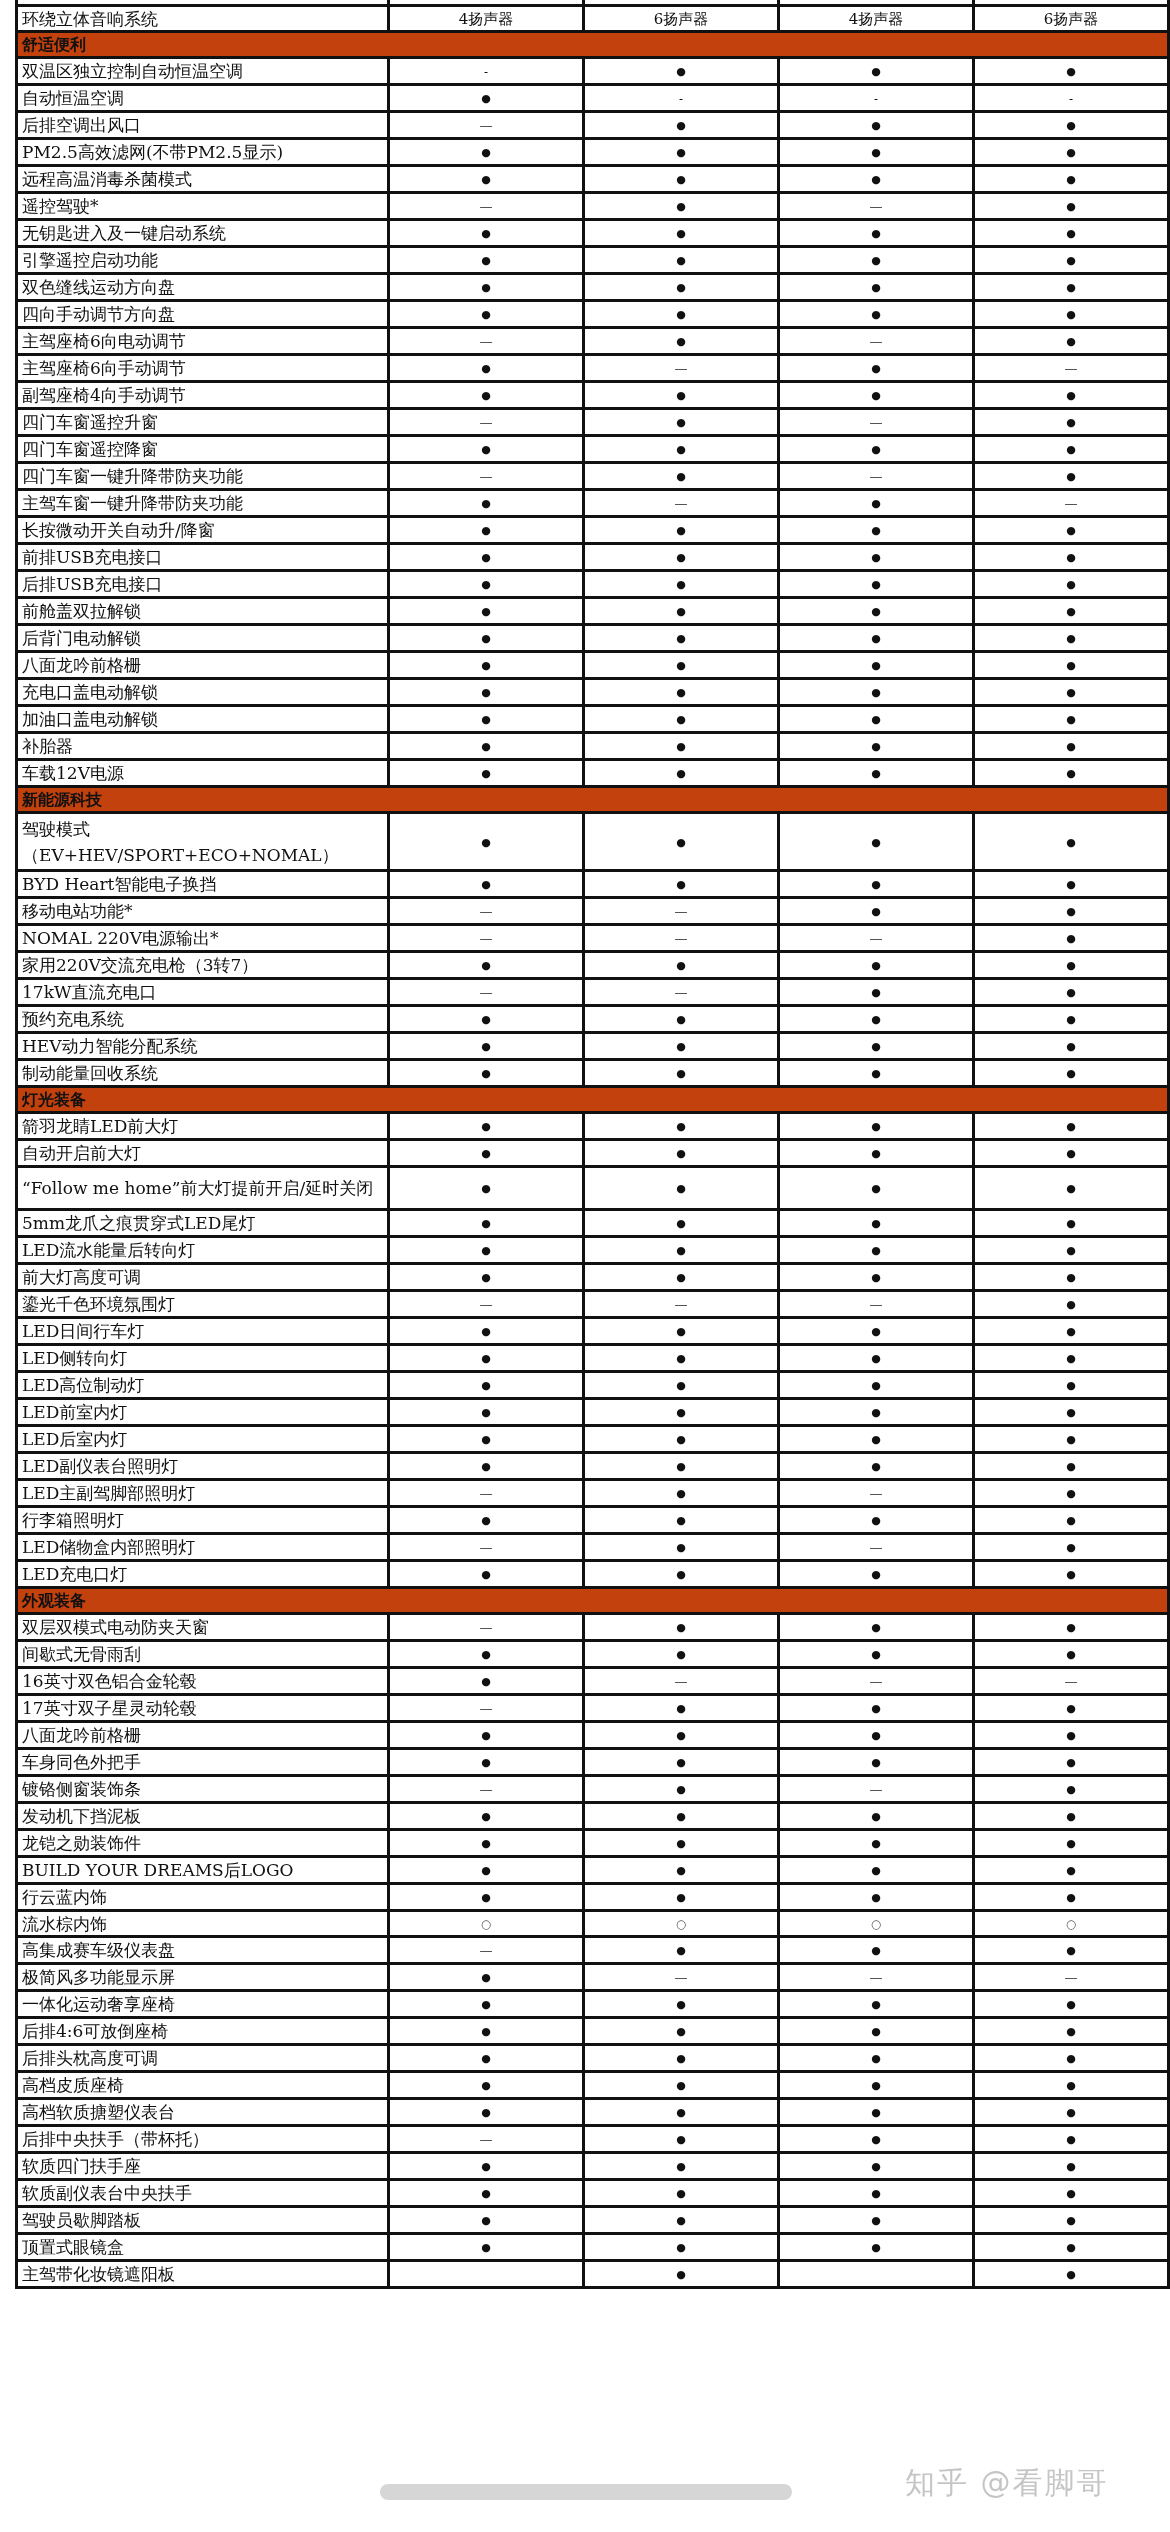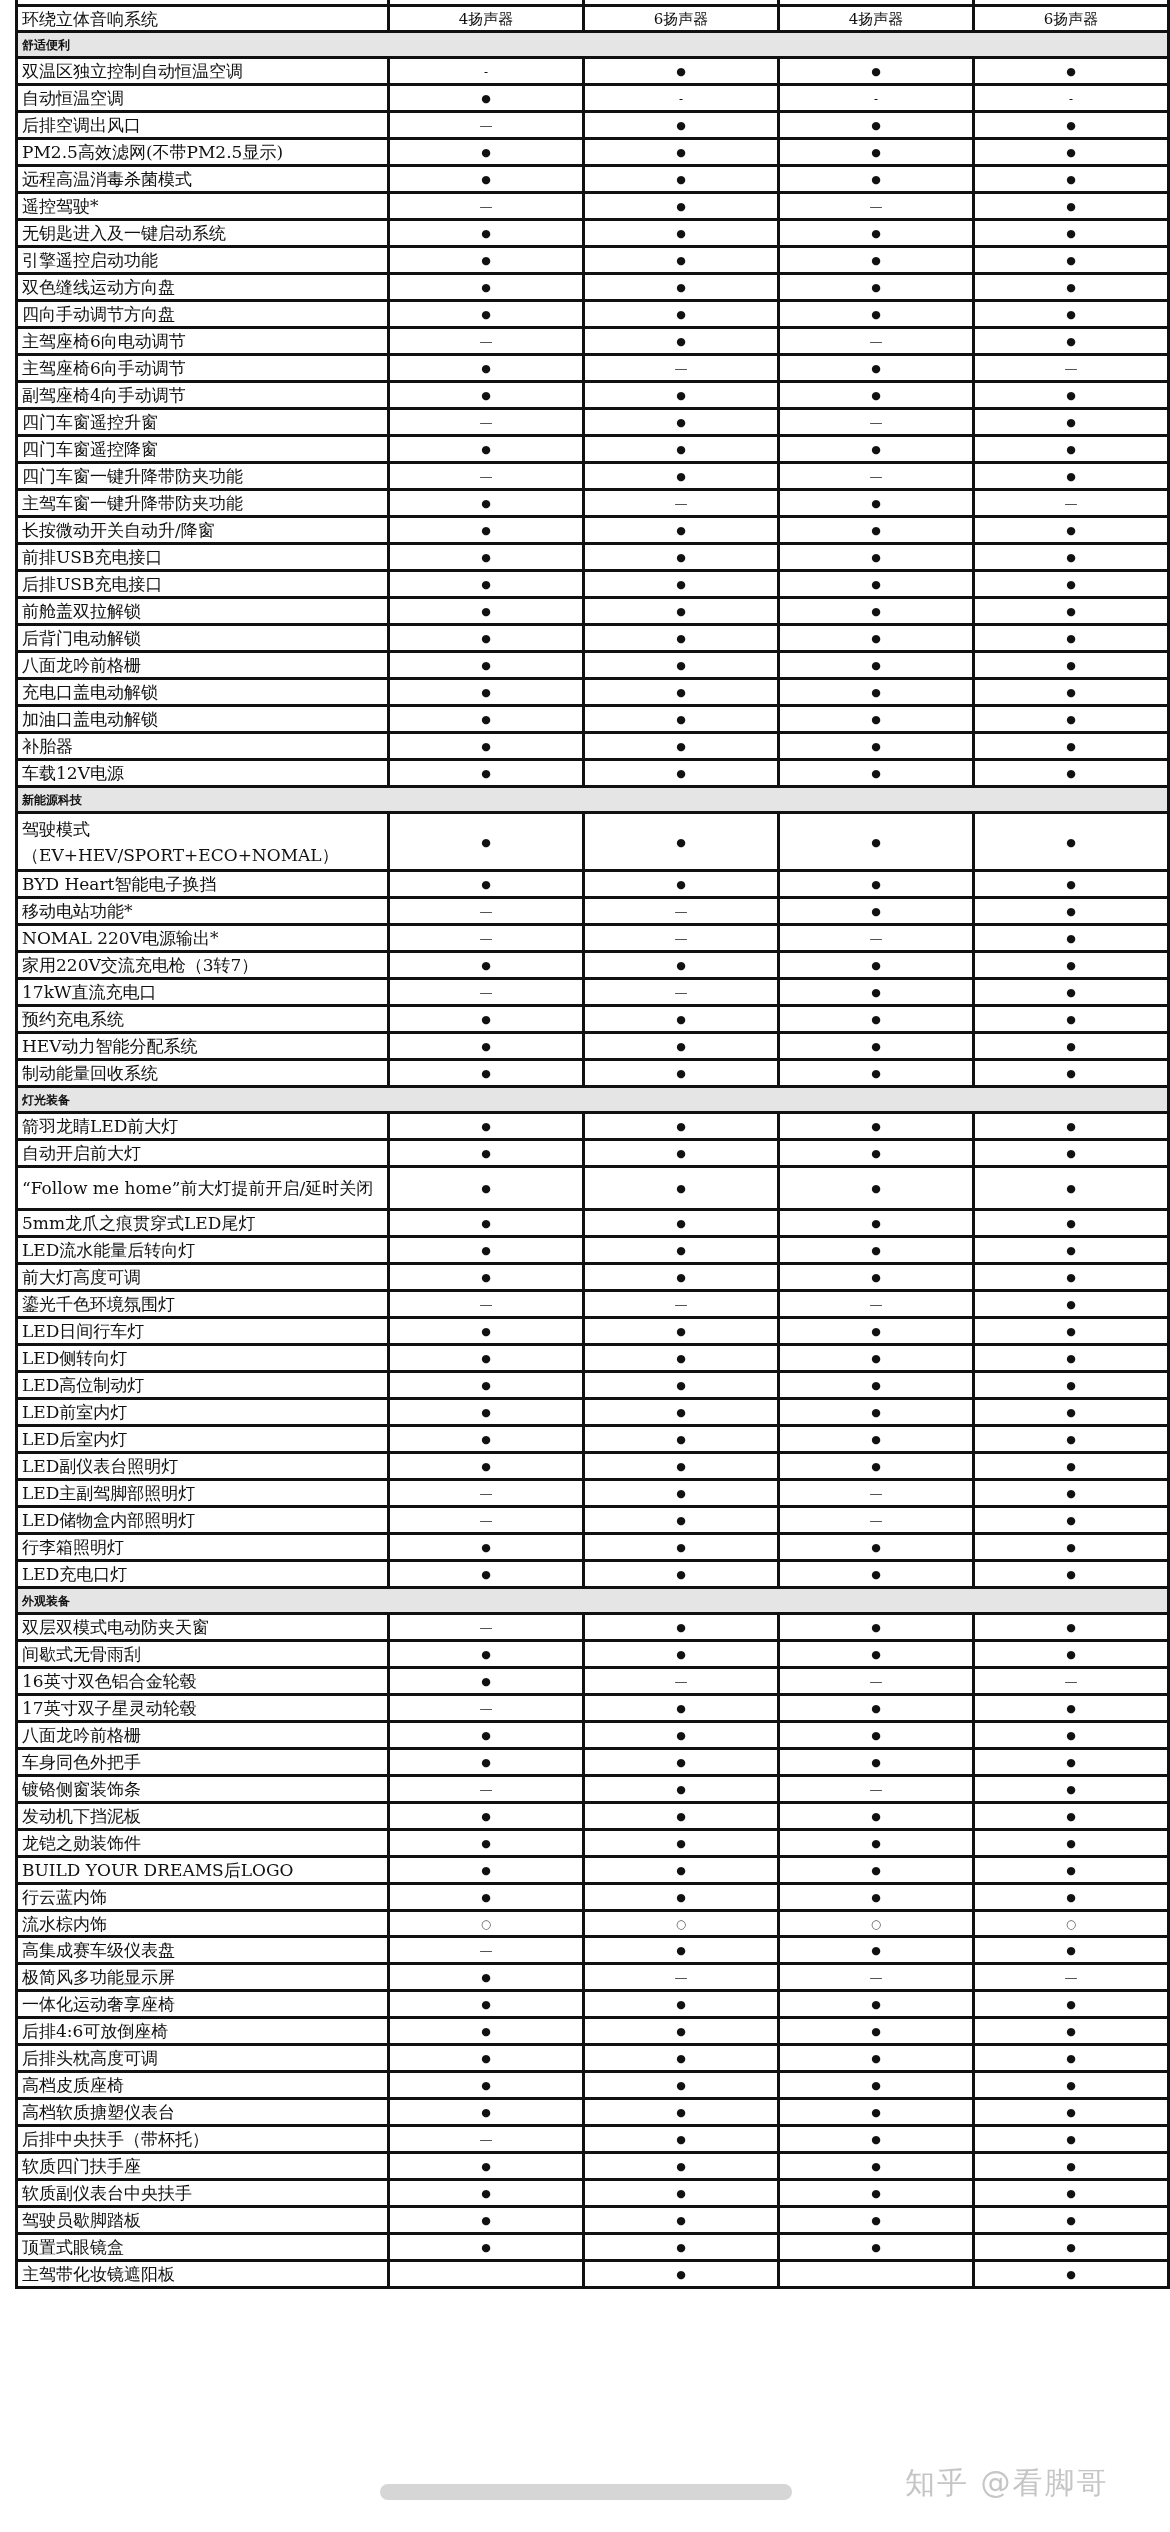--- a/index.html
+++ b/index.html
@@ -5,21 +5,21 @@
   html, body { margin: 0; padding: 0; background: #ffffff; }
   body { width: 1170px; height: 2532px; overflow: hidden; position: relative;
          font-family: "DejaVu Serif", "Liberation Serif", serif; color: #111; }
   #sheet { position: absolute; left: 15px; top: -22px; width: 1152px; }
   table { border-collapse: collapse; width: 1152px; table-layout: fixed; }
   col.label { width: 372px; }
   col.val { width: 195px; }
   td { border: 3px solid #111; height: 23px; padding: 0 4px; font-size: 17px;
        line-height: 22px; white-space: nowrap; overflow: hidden; }
   td.v { text-align: center; font-size: 15px; }
-  tr.section td { background: #e5e5e5; font-weight: bold; font-size: 12px; }
+  tr.section td { background: #c2410c; font-weight: bold; font-size: 16px; }
   tr.tall2 td { height: 55px; }
   tr.tall15 td { height: 40px; }
   td.mark-dot::before { content: "●"; font-size: 11px; font-family: "DejaVu Sans", sans-serif; }
   td.mark-none::before { content: "—"; font-size: 13px; color: #333; }
   td.mark-hyphen::before { content: "-"; font-size: 12px; }
   td.mark-opt::before { content: "○"; font-size: 12px; color: #555; font-family: "DejaVu Sans", sans-serif; }
   .wrap2 { white-space: normal; line-height: 26px; }
   #scrollbar { position: absolute; left: 380px; top: 2484px; width: 412px; height: 16px;
                background: rgba(200,200,200,0.75); border-radius: 8px; }
   #watermark { position: absolute; left: 905px; top: 2463px; font-size: 30px; color: rgba(150,150,150,0.55);
@@ -408,31 +408,31 @@
           <td class="v mark-dot"></td>
         </tr>
         <tr>
           <td>LED主副驾脚部照明灯</td>
           <td class="v mark-none"></td>
           <td class="v mark-dot"></td>
           <td class="v mark-none"></td>
           <td class="v mark-dot"></td>
         </tr>
         <tr>
+          <td>行李箱照明灯</td>
+          <td class="v mark-dot"></td>
+          <td class="v mark-dot"></td>
+          <td class="v mark-dot"></td>
+          <td class="v mark-dot"></td>
+        </tr>
+        <tr>
           <td>LED储物盒内部照明灯</td>
           <td class="v mark-none"></td>
           <td class="v mark-dot"></td>
           <td class="v mark-none"></td>
-          <td class="v mark-dot"></td>
-        </tr>
-        <tr>
-          <td>行李箱照明灯</td>
-          <td class="v mark-dot"></td>
-          <td class="v mark-dot"></td>
-          <td class="v mark-dot"></td>
           <td class="v mark-dot"></td>
         </tr>
         <tr>
           <td>LED充电口灯</td>
           <td class="v mark-dot"></td>
           <td class="v mark-dot"></td>
           <td class="v mark-dot"></td>
           <td class="v mark-dot"></td>
         </tr>
         <tr class="section">

